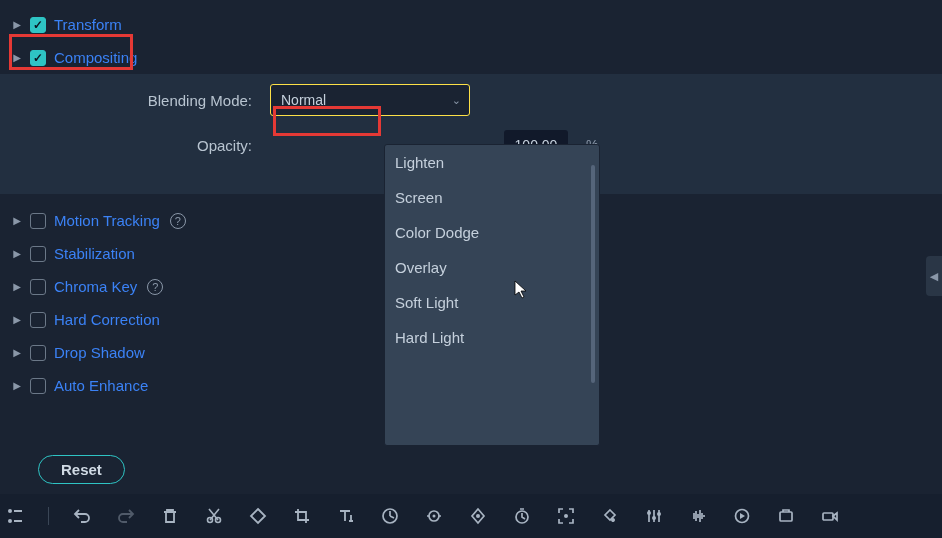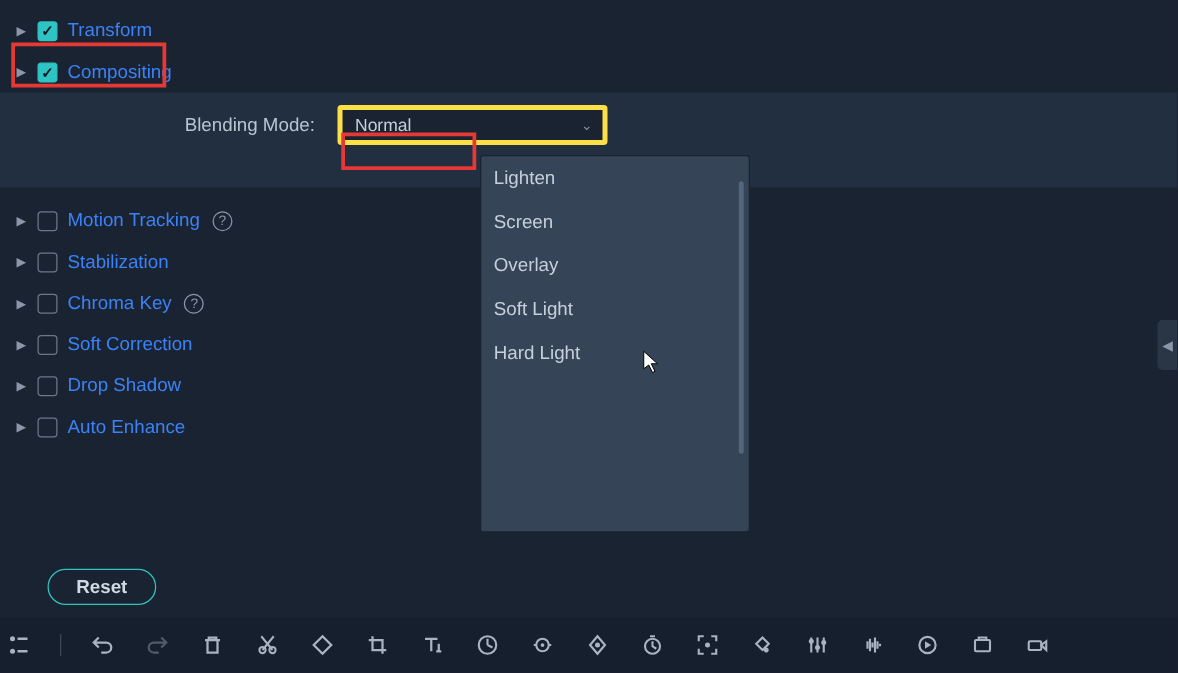--- a/index.html
+++ b/index.html
@@ -89,23 +89,23 @@
     margin-bottom: 14px;
   }
   .form-label {
     flex: 0 0 220px;
     text-align: right;
     padding-right: 8px;
     color: #b8c4d0;
     font-size: 15px;
   }
   .select-box {
-    width: 216px;
+    width: 200px;
     height: 32px;
-    border: 4px solid #fde047;
+    border: 1px solid #fde047;
     background: #1a2332;
     border-radius: 3px;
     display: flex;
     align-items: center;
     padding: 0 10px;
     position: relative;
     color: #c5d0dc;
     cursor: pointer;
   }
   .select-box .chev {
@@ -125,21 +125,21 @@
     color: #c5d0dc;
     margin-left: 8px;
   }
   .pct {
     color: #8a97a8;
     margin-left: 8px;
   }
   .dropdown {
     position: absolute;
     left: 384px;
-    top: 124px;
+    top: 144px;
     width: 216px;
     height: 302px;
     background: #354456;
     border: 1px solid #1a2332;
     border-radius: 3px;
     z-index: 10;
     overflow: hidden;
   }
   .dropdown-list {
     position: relative;
@@ -251,20 +251,26 @@
   </div>
 
   <div class="compositing-body">
     <div class="form-row" style="">
       <div class="form-label">Blending Mode:</div>
       <div class="select-box">
         <span>Normal</span>
         <span class="chev">⌄</span>
       </div>
     </div>
+    <div class="form-row">
+      <div class="form-label">Opacity:</div>
+      <div style="width:216px;"></div>
+      <div class="value-box">100.00</div>
+      <span class="pct">%</span>
+    </div>
   </div>
 
   <div class="prop-row">
     <span class="expand-arrow">▶</span>
     <span class="checkbox unchecked"></span>
     <span class="prop-label">Motion Tracking</span>
     <span class="help-icon">?</span>
   </div>
   <div class="prop-row">
     <span class="expand-arrow">▶</span>
@@ -273,38 +279,39 @@
   </div>
   <div class="prop-row">
     <span class="expand-arrow">▶</span>
     <span class="checkbox unchecked"></span>
     <span class="prop-label">Chroma Key</span>
     <span class="help-icon">?</span>
   </div>
   <div class="prop-row">
     <span class="expand-arrow">▶</span>
     <span class="checkbox unchecked"></span>
-    <span class="prop-label">Soft Correction</span>
+    <span class="prop-label">Hard Correction</span>
   </div>
   <div class="prop-row">
     <span class="expand-arrow">▶</span>
     <span class="checkbox unchecked"></span>
     <span class="prop-label">Drop Shadow</span>
   </div>
   <div class="prop-row">
     <span class="expand-arrow">▶</span>
     <span class="checkbox unchecked"></span>
     <span class="prop-label">Auto Enhance</span>
   </div>
 </div>
 
 <div class="dropdown">
   <div class="dropdown-list">
     <div class="dropdown-item">Lighten</div>
     <div class="dropdown-item">Screen</div>
+    <div class="dropdown-item">Color Dodge</div>
     <div class="dropdown-item">Overlay</div>
     <div class="dropdown-item">Soft Light</div>
     <div class="dropdown-item">Hard Light</div>
   </div>
   <div class="dropdown-scroll"></div>
 </div>
 
 <div class="red-box" style="left:9px; top:34px; width:124px; height:36px;"></div>
 <div class="red-box" style="left:273px; top:106px; width:108px; height:30px;"></div>
 <div class="red-box" style="left:385px; top:326px; width:97px; height:34px;"></div>

